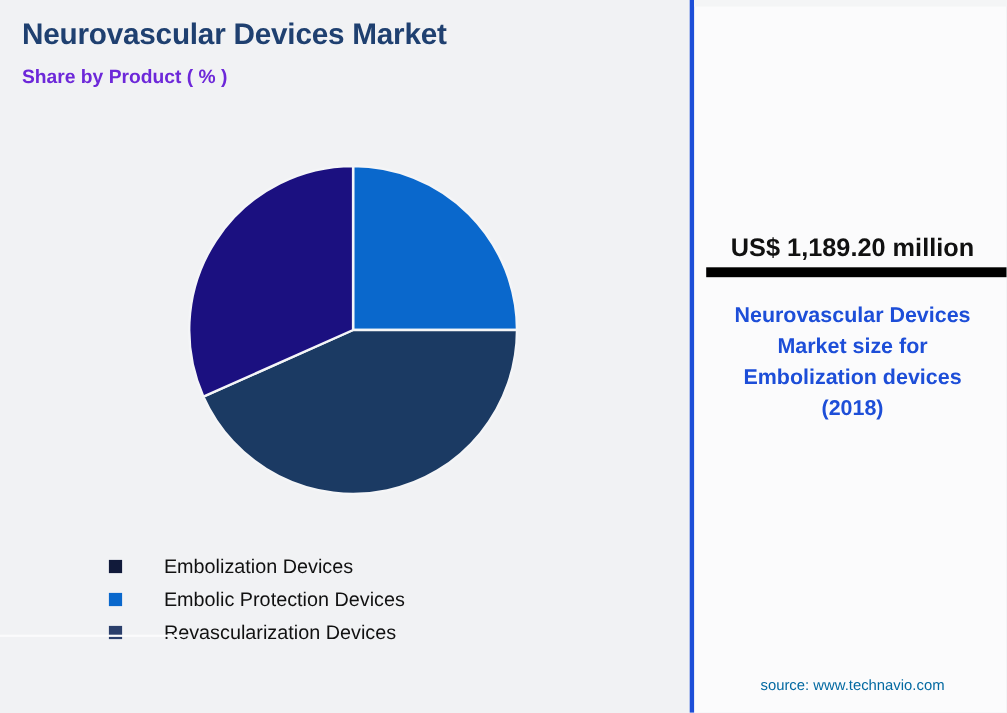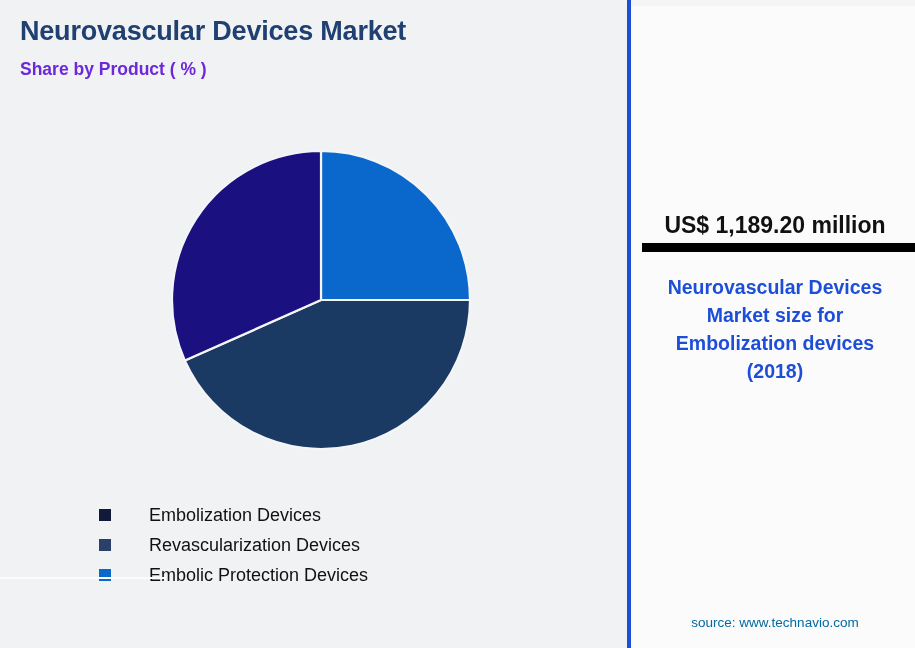--- a/index.html
+++ b/index.html
@@ -178,27 +178,27 @@
           </g>
       </svg>
     </div>
 
     <div id="legend">
       <div class="legend-row">
         <span class="legend-swatch" style="background: rgb(17, 26, 58);"></span>
         <span class="legend-label">Embolization Devices</span>
       </div>
       <div class="legend-row">
+        <span class="legend-swatch" style="background: rgb(10, 104, 204);"></span>
+        <span class="legend-label">Embolic Protection Devices</span>
+      </div>
+      <div class="legend-row">
         <span class="legend-swatch" style="background: rgb(43, 63, 107);"></span>
         <span class="legend-label">Revascularization Devices</span>
       </div>
-      <div class="legend-row">
-        <span class="legend-swatch" style="background: rgb(10, 104, 204);"></span>
-        <span class="legend-label">Embolic Protection Devices</span>
-      </div>
     </div>
 
     <div id="bottom-rule"></div>
   </div>
 
   <div id="right-panel">
     <div id="right-top-edge"></div>
 
     <div id="kpi-value">US$ 1,189.20 million</div>
 

